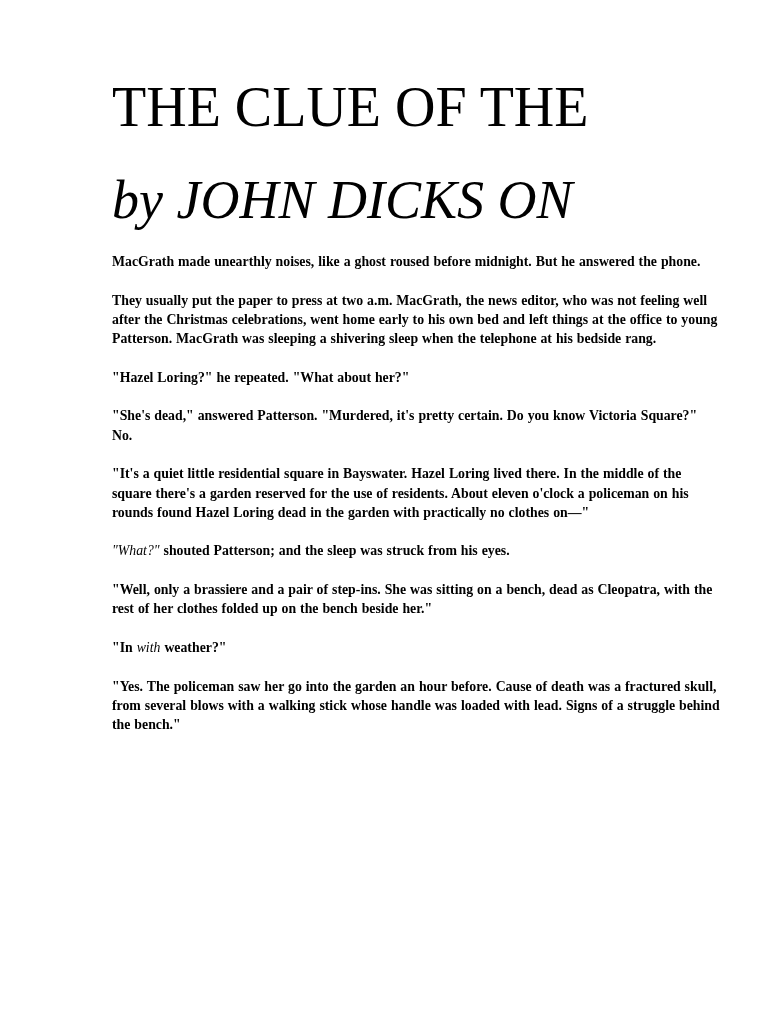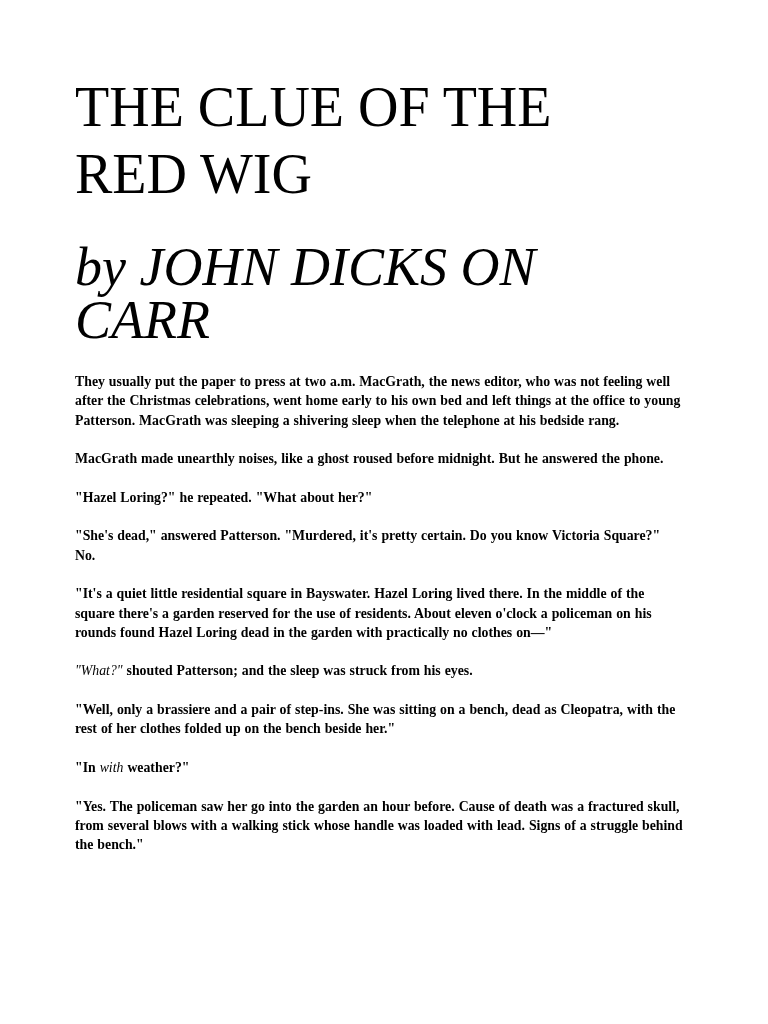--- a/index.html
+++ b/index.html
@@ -9,21 +9,21 @@
     color: #000000;
   }
   .page {
     position: relative;
     width: 768px;
     height: 1024px;
     background: #ffffff;
     overflow: hidden;
   }
   .content {
-    padding: 74px 48px 0 75px;
+    padding: 74px 48px 0 112px;
     width: 608px;
     box-sizing: content-box;
   }
   .story-title {
     margin: 0;
     font-weight: 400;
     font-size: 56px;
     line-height: 67px;
     color: #000000;
     letter-spacing: 0;
@@ -53,31 +53,29 @@
   }
 </style>
 </head>
 <body>
 
 <div class="page">
   <div class="content">
 
     <h1 class="story-title">
       <span class="line">THE CLUE OF THE</span>
-      <span class="line">RED WIG</span>
     </h1>
 
     <h2 class="byline">
       <span class="line">by JOHN DICKS ON</span>
-      <span class="line">CARR</span>
     </h2>
 
     <div class="story-body">
+      <p><span>MacGrath made unearthly noises, like a ghost roused before midnight. But he answered the phone.</span></p>
       <p><span>They usually put the paper to press at two a.m. MacGrath, the news editor, who was not feeling well after the Christmas celebrations, went home early to his own bed and left things at the office to young Patterson. MacGrath was sleeping a shivering sleep when the telephone at his bedside rang.</span></p>
-      <p><span>MacGrath made unearthly noises, like a ghost roused before midnight. But he answered the phone.</span></p>
       <p><span>"Hazel Loring?" he repeated. "What about her?"</span></p>
       <p><span>"She's dead," answered Patterson. "Murdered, it's pretty certain. Do you know Victoria Square?" No.</span></p>
       <p><span>"It's a quiet little residential square in Bayswater. Hazel Loring lived there. In the middle of the square there's a garden reserved for the use of residents. About eleven o'clock a policeman on his rounds found Hazel Loring dead in the garden with practically no clothes on—"</span></p>
       <p><span class="it">"What?"</span><span> shouted Patterson; and the sleep was struck from his eyes.</span></p>
       <p><span>"Well, only a brassiere and a pair of step-ins. She was sitting on a bench, dead as Cleopatra, with the rest of her clothes folded up on the bench beside her."</span></p>
       <p><span>"In </span><span class="it">with</span><span> weather?"</span></p>
       <p><span>"Yes. The policeman saw her go into the garden an hour before. Cause of death was a fractured skull, from several blows with a walking stick whose handle was loaded with lead. Signs of a struggle behind the bench."</span></p>
     </div>
 
   </div>

